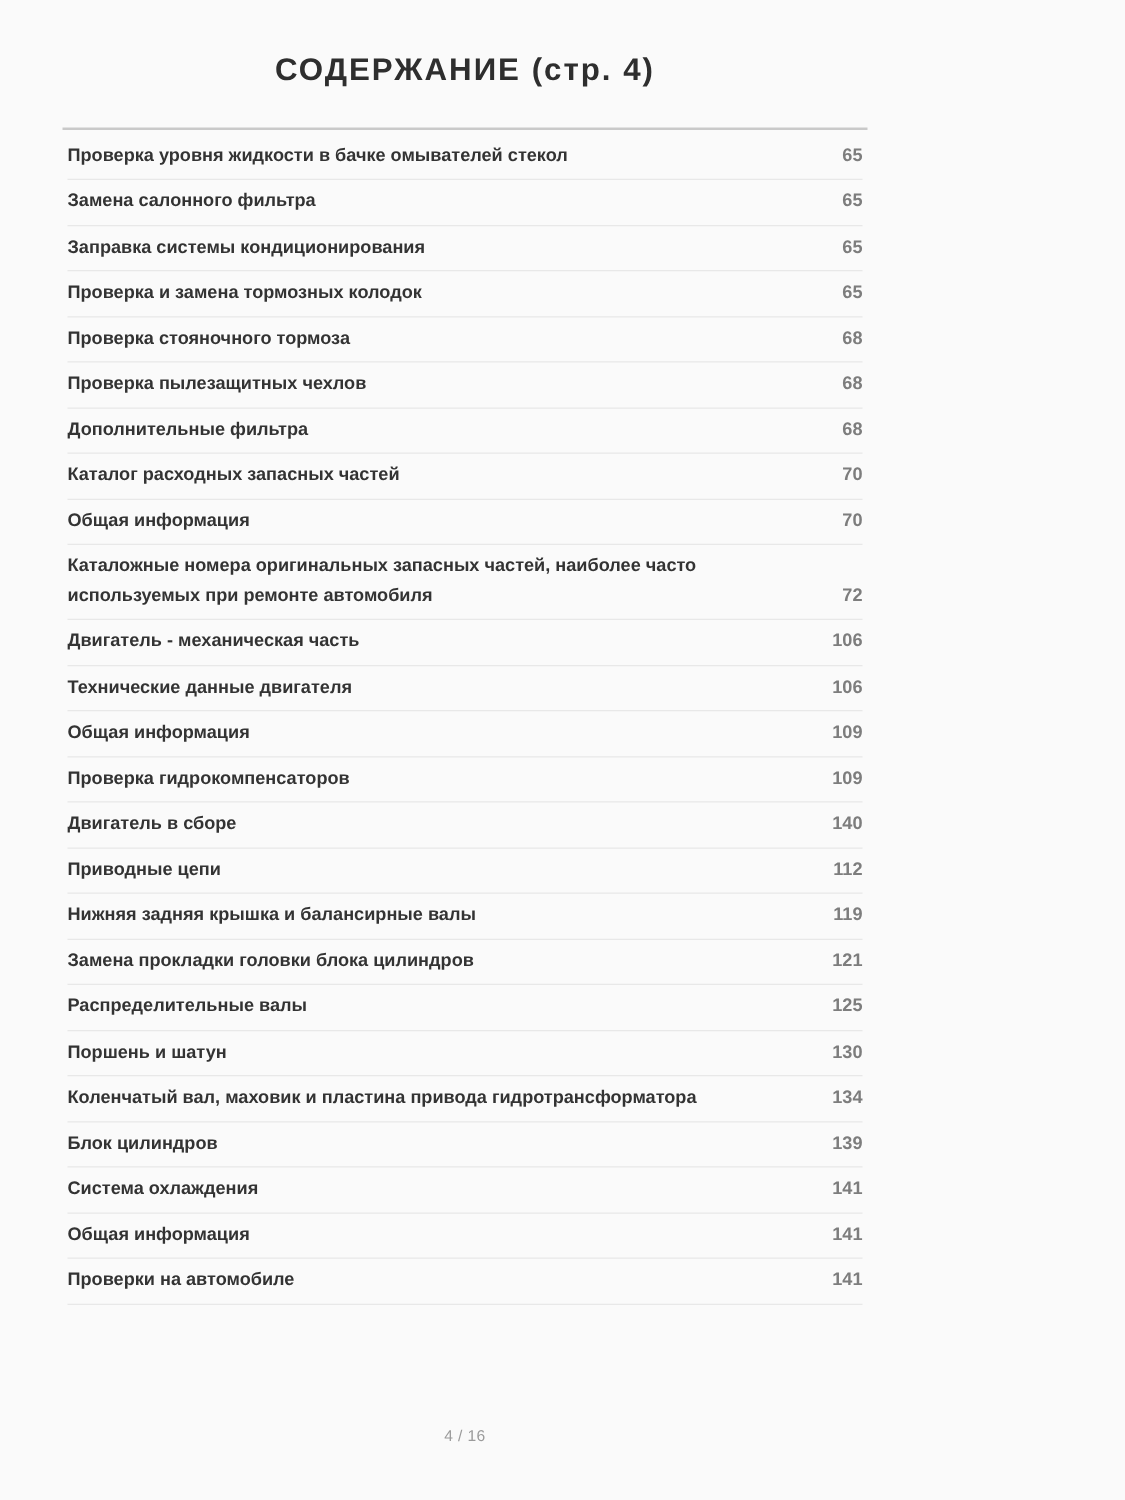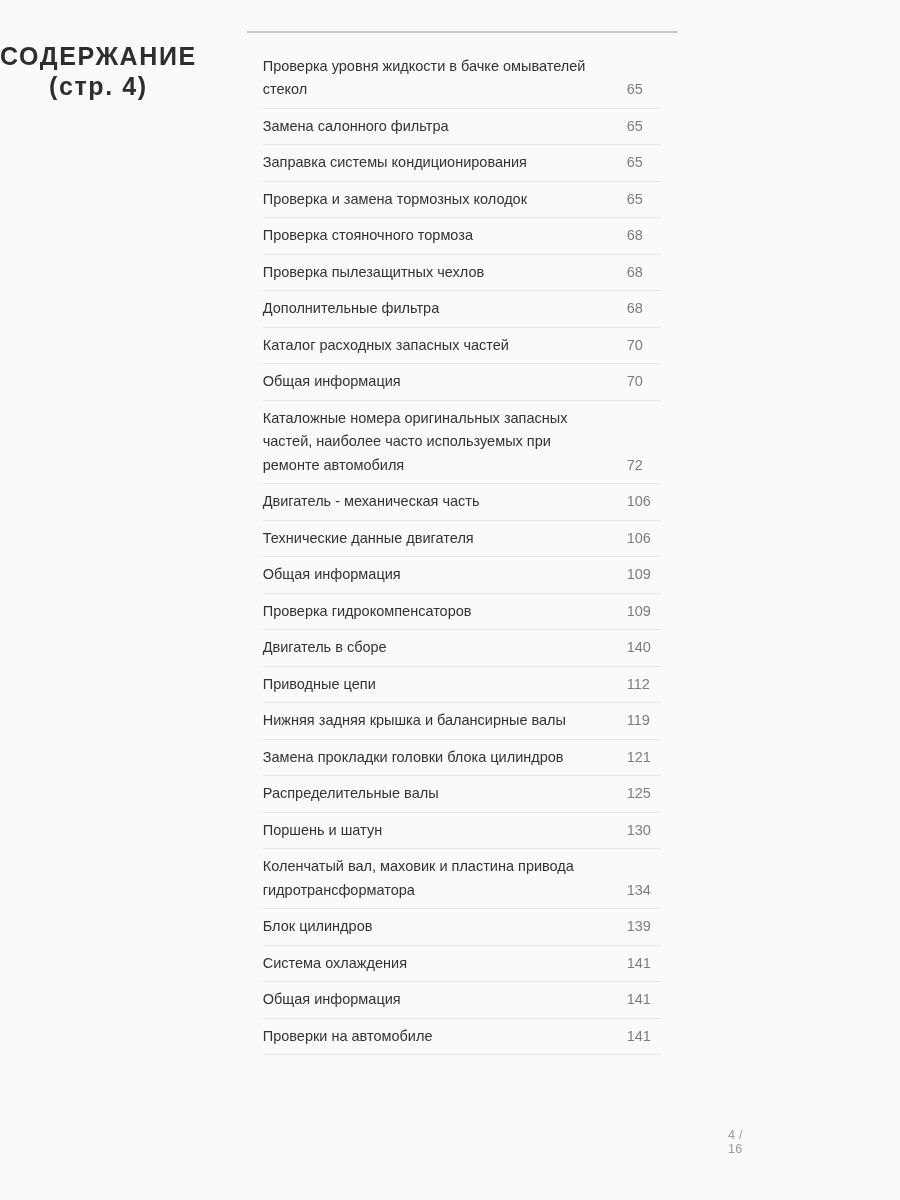--- a/index.html
+++ b/index.html
@@ -15,20 +15,21 @@
     -webkit-font-smoothing: antialiased;
     overflow: hidden;
   }
 
   .page {
     width: 744px;
     height: 1200px;
     box-sizing: border-box;
     background: #fafafa;
     display: flex;
+    flex-direction: column;
     position: relative;
   }
 
   
   .doc-title {
     text-align: center;
     font-size: 25px;
     font-weight: bold;
     letter-spacing: 1.6px;
     color: #2e2e2e;
@@ -44,22 +45,23 @@
   }
 
   .toc-header-rule {
     height: 0;
     border-top: 2px solid #c9c9c9;
     margin-bottom: 0;
   }
 
   .toc-list {
     list-style: none;
-    margin: 16px;
+    margin: 4px;
     padding: 0;
+    font-weight: bold;
   }
 
   .toc-row {
     display: flex;
     align-items: flex-end;
     justify-content: space-between;
     border-bottom: 1px solid #e8e8e8;
     min-height: 34px;
     box-sizing: border-box;
     padding: 0;
@@ -75,21 +77,21 @@
     word-wrap: break-word;
   }
 
   .toc-page {
     font-size: 14.5px;
     color: #7d7d7d;
     line-height: 1.62;
     padding: 6px 0 6px 0;
     flex: 0 0 auto;
     min-width: 34px;
-    text-align: left;
+    text-align: right;
     white-space: nowrap;
   }
 
   
   .page-footer {
     margin-top: auto;
     text-align: center;
     font-size: 12.5px;
     color: #9b9b9b;
     padding-bottom: 44px;

